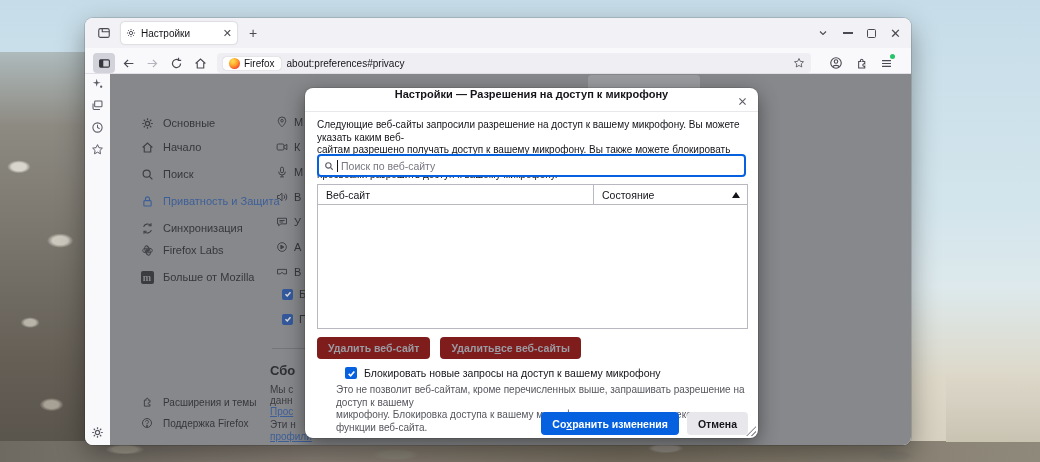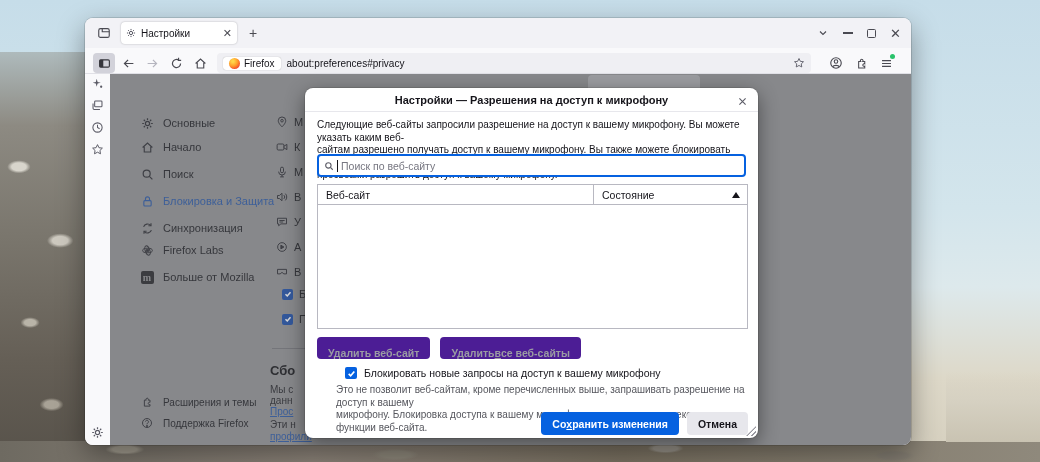--- a/index.html
+++ b/index.html
@@ -81,38 +81,38 @@
   .frag-text { color:#3a3b40; font-size:10px; white-space:nowrap; }
   .frag-link { color:#3d5f99; text-decoration:underline; }
   .frag-head { color:#2e2f33; font-size:13px; font-weight:bold; white-space:nowrap; }
   .frag-btn { background:#9b9ca0; border-radius:4px; }
   .pg-divider { height:1px; background:#74757a; }
 
   
   .modal { position:absolute; left:220px; top:14px; width:453px; height:350px; background:#fff;
     border-radius:8px; box-shadow:0 6px 20px rgba(0,0,0,.45), 0 0 0 1px rgba(0,0,0,.1); z-index:5; }
   .dlg-head { position:absolute; left:0; top:0; right:0; height:24px; border-bottom:1px solid #e7e7ec;
-    display:flex; align-items:center; justify-content:center; }
+    display:flex; align-items:flex-start; justify-content:center; }
   .dlg-title { font-size:11px; font-weight:bold; color:#15141a; }
   .dlg-close { position:absolute; right:8px; top:5px; width:16px; height:16px; display:flex; align-items:center; justify-content:center; color:#5b5b66; }
   .dlg-intro { position:absolute; left:12px; top:31px; width:430px; font-size:10px; line-height:12.5px; color:#15141a; }
   .dlg-search { position:absolute; left:12px; top:66px; width:429px; height:23px; background:#fff;
     border:2px solid #0561e0; border-radius:4px; display:flex; align-items:center; padding:0 5px; gap:3px; }
   .dlg-search svg { color:#5b5b66; flex:0 0 auto; }
   .caret { width:1px; height:12px; background:#15141a; }
   .ph { font-size:10.5px; color:#767680; }
   .dlg-table { position:absolute; left:12px; top:96px; width:431px; height:145px; border:1px solid #b8b8c1; background:#fff; }
   .tbl-head { height:20px; border-bottom:1px solid #b8b8c1; display:flex; align-items:stretch; font-size:10.5px; color:#15141a; }
   .th-site { flex:0 0 276px; display:flex; align-items:center; padding-left:8px; border-right:1px solid #b8b8c1; }
   .th-status { flex:1; display:flex; align-items:center; padding-left:8px; position:relative; }
   .sort-ic { position:absolute; right:7px; top:7px; width:0; height:0; border-left:4px solid transparent; border-right:4px solid transparent; border-bottom:6px solid #15141a; }
   .tbl-body { height:124px; }
   .dlg-actions { position:absolute; left:12px; top:249px; display:flex; gap:10px; }
   .btn { height:22px; border-radius:4px; display:flex; align-items:center; padding:0 11px; font-size:10.5px; font-weight:bold; }
-  .btn-disabled { background:#4c1d95; color:#9b9ba3;align-items:flex-end; }
+  .btn-disabled { background:#7f1d1d; color:#9b9ba3; }
   .dlg-check { position:absolute; left:12px; top:279px; display:flex; align-items:center; gap:7px;margin-left:28px; }
   .cb { width:12px; height:12px; background:#0561e0; border-radius:2px; display:flex; align-items:center; justify-content:center; flex:0 0 auto; }
   .cb-label { font-size:10.5px; color:#15141a; }
   .dlg-desc { position:absolute; left:31px; top:296px; width:412px; font-size:10px; line-height:12.5px; color:#55565d; }
   .dlg-footer { position:absolute; right:10px; top:324px; display:flex; gap:8px; }
   .btn-primary { background:#0561e0; color:#fff; height:23px; }
   .btn-secondary { background:#e7e7ec; color:#15141a; height:23px; }
   .akey { text-decoration:underline; }
   .grip { position:absolute; right:2px; bottom:2px; width:10px; height:10px;
     background:repeating-linear-gradient(135deg,#9a9aa2 0 1px,transparent 1px 3.5px);
@@ -287,21 +287,21 @@
             </span>
           <span>Поиск</span>
         </div>
         <div class="pg nav-item selected" style="left:30px; top:117px;">
           <span class="ni-ic">
               <svg width="13" height="13" viewBox="0 0 16 16" fill="none" stroke="currentColor" stroke-width="1.4">
                 <rect x="3.5" y="7" width="9" height="6.5" rx="1.2"></rect>
                 <path d="M5.5 7 V4.8 A2.5 2.5 0 0 1 10.5 4.8 V7"></path>
               </svg>
             </span>
-          <span>Блокировка и Защита</span>
+          <span>Приватность и Защита</span>
         </div>
         <div class="pg nav-item" style="left:30px; top:144px;">
           <span class="ni-ic">
               <svg width="13" height="13" viewBox="0 0 16 16" fill="none" stroke="currentColor" stroke-width="1.4">
                 <path d="M3.2 6 A5.2 5.2 0 0 1 12 4.2 M12.8 10 A5.2 5.2 0 0 1 4 11.8"></path>
                 <path d="M12.3 1.4 V4.6 H9.1 M3.7 14.6 V11.4 H6.9"></path>
               </svg>
             </span>
           <span>Синхронизация</span>
         </div>

